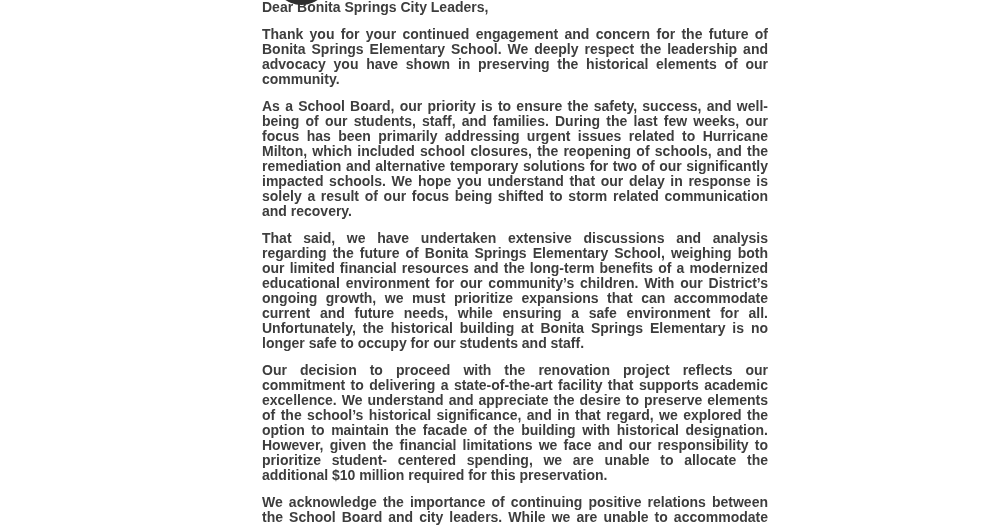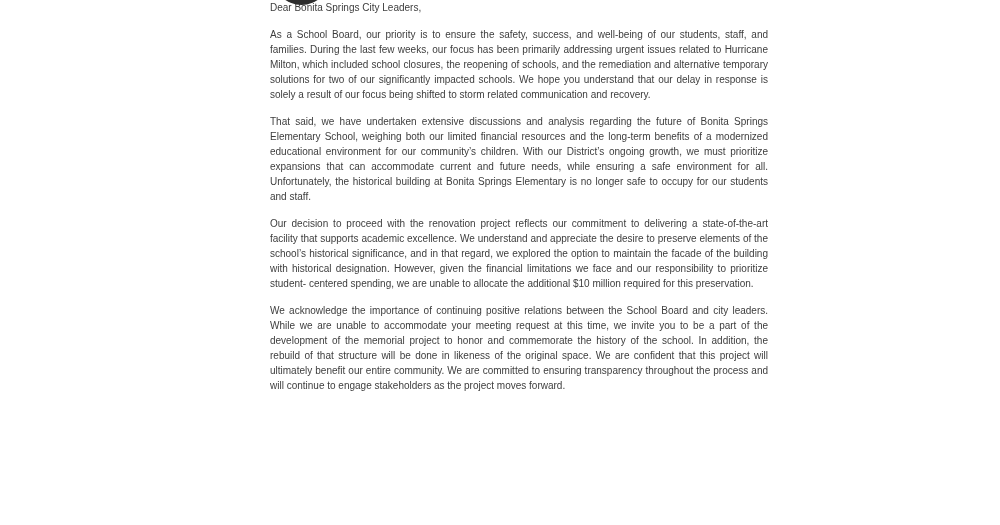--- a/index.html
+++ b/index.html
@@ -20,36 +20,38 @@
   .logo-circle {
     position: absolute;
     left: 11px;
     top: -52px;
     width: 57px;
     height: 57px;
     border-radius: 50%;
     background: var(--logo-color, #2e2e2e);
   }
   .letter p {
-    font-size: 10px;
+    font-size: 14px;
     line-height: 15px;
     color: var(--text-color, #3d3d3d);
-    margin: 0 0 12px 8px;
+    margin: 0 0 12px 0;
+    font-weight: bold;
   }
   .salutation {
     margin-top: 26px;
     text-align: left;
   }
   .body-paragraph {
     text-align: justify;
   }
 </style>
 </head>
 <body>
 
 <div class="letter">
   <div class="logo-circle"></div>
   <p class="salutation">Dear Bonita Springs City Leaders,</p>
+  <p class="body-paragraph">Thank you for your continued engagement and concern for the future of Bonita Springs Elementary School. We deeply respect the leadership and advocacy you have shown in preserving the historical elements of our community.</p>
   <p class="body-paragraph">As a School Board, our priority is to ensure the safety, success, and well-being of our students, staff, and families. During the last few weeks, our focus has been primarily addressing urgent issues related to Hurricane Milton, which included school closures, the reopening of schools, and the remediation and alternative temporary solutions for two of our significantly impacted schools. We hope you understand that our delay in response is solely a result of our focus being shifted to storm related communication and recovery.</p>
   <p class="body-paragraph">That said, we have undertaken extensive discussions and analysis regarding the future of Bonita Springs Elementary School, weighing both our limited financial resources and the long-term benefits of a modernized educational environment for our community’s children. With our District’s ongoing growth, we must prioritize expansions that can accommodate current and future needs, while ensuring a safe environment for all. Unfortunately, the historical building at Bonita Springs Elementary is no longer safe to occupy for our students and staff.</p>
   <p class="body-paragraph">Our decision to proceed with the renovation project reflects our commitment to delivering a state-of-the-art facility that supports academic excellence. We understand and appreciate the desire to preserve elements of the school’s historical significance, and in that regard, we explored the option to maintain the facade of the building with historical designation. However, given the financial limitations we face and our responsibility to prioritize student- centered spending, we are unable to allocate the additional $10 million required for this preservation.</p>
   <p class="body-paragraph">We acknowledge the importance of continuing positive relations between the School Board and city leaders. While we are unable to accommodate your meeting request at this time, we invite you to be a part of the development of the memorial project to honor and commemorate the history of the school. In addition, the rebuild of that structure will be done in likeness of the original space. We are confident that this project will ultimately benefit our entire community. We are committed to ensuring transparency throughout the process and will continue to engage stakeholders as the project moves forward.</p>
 </div>
 
 </body></html>

